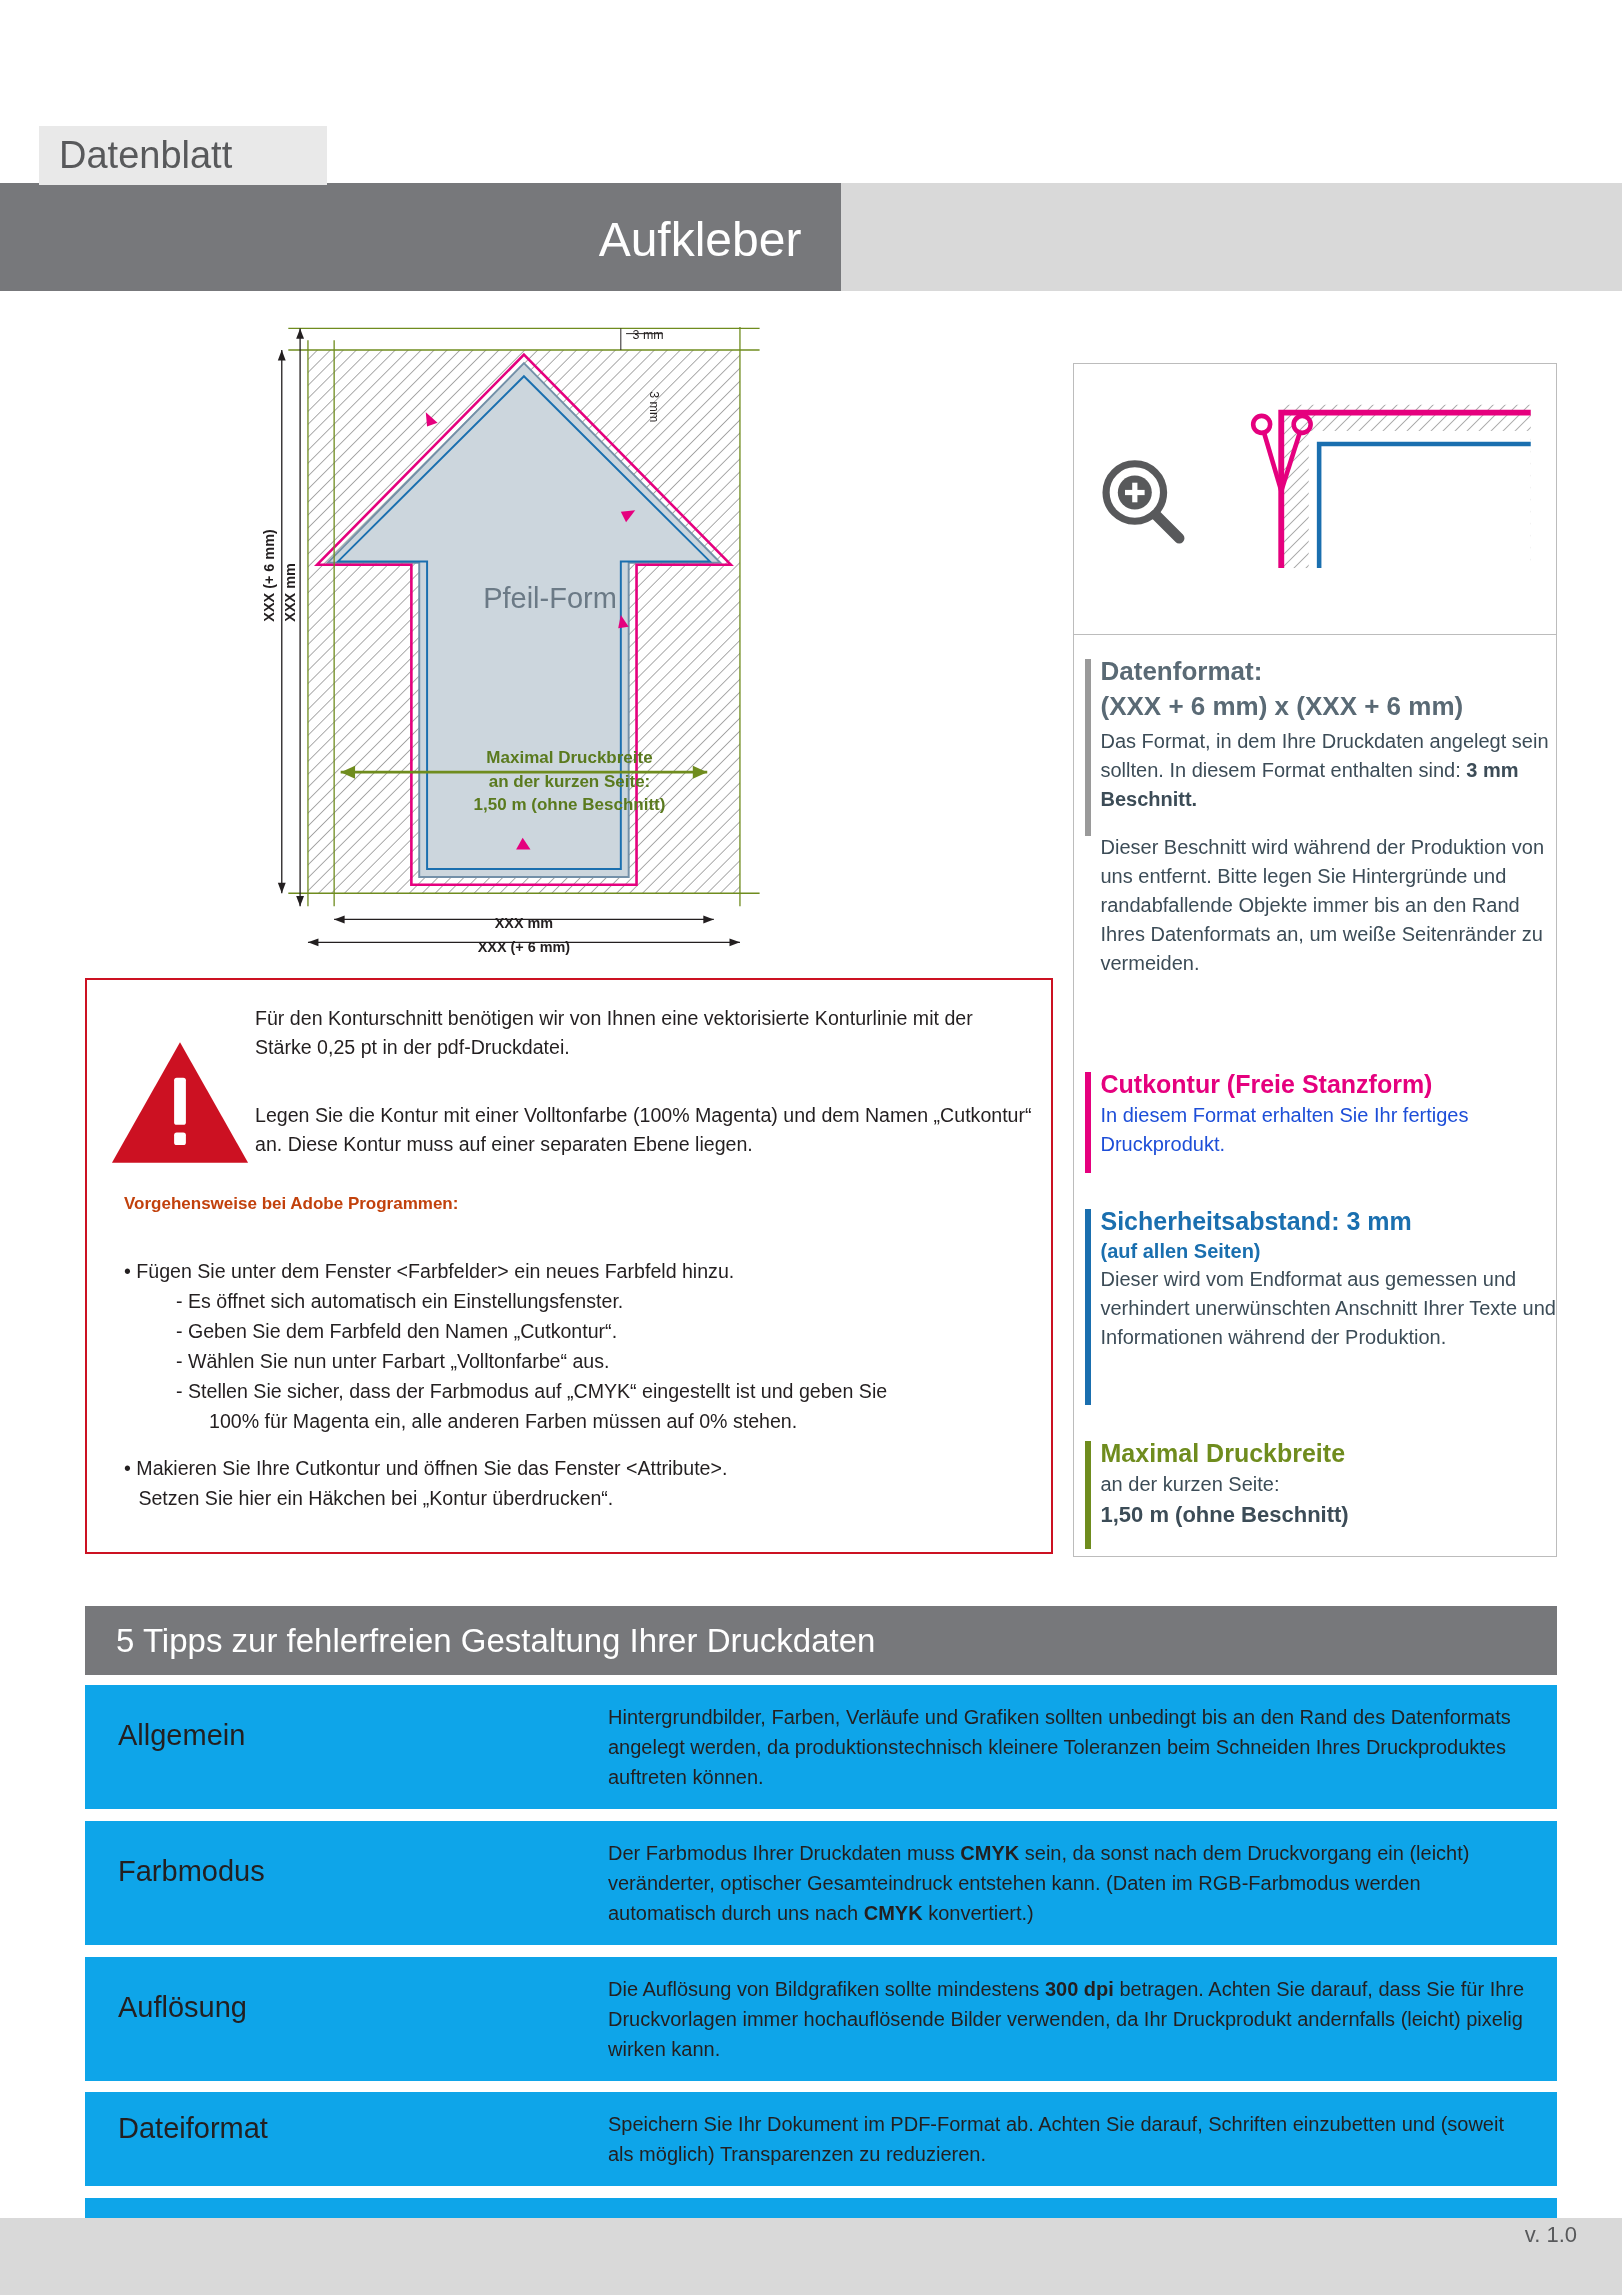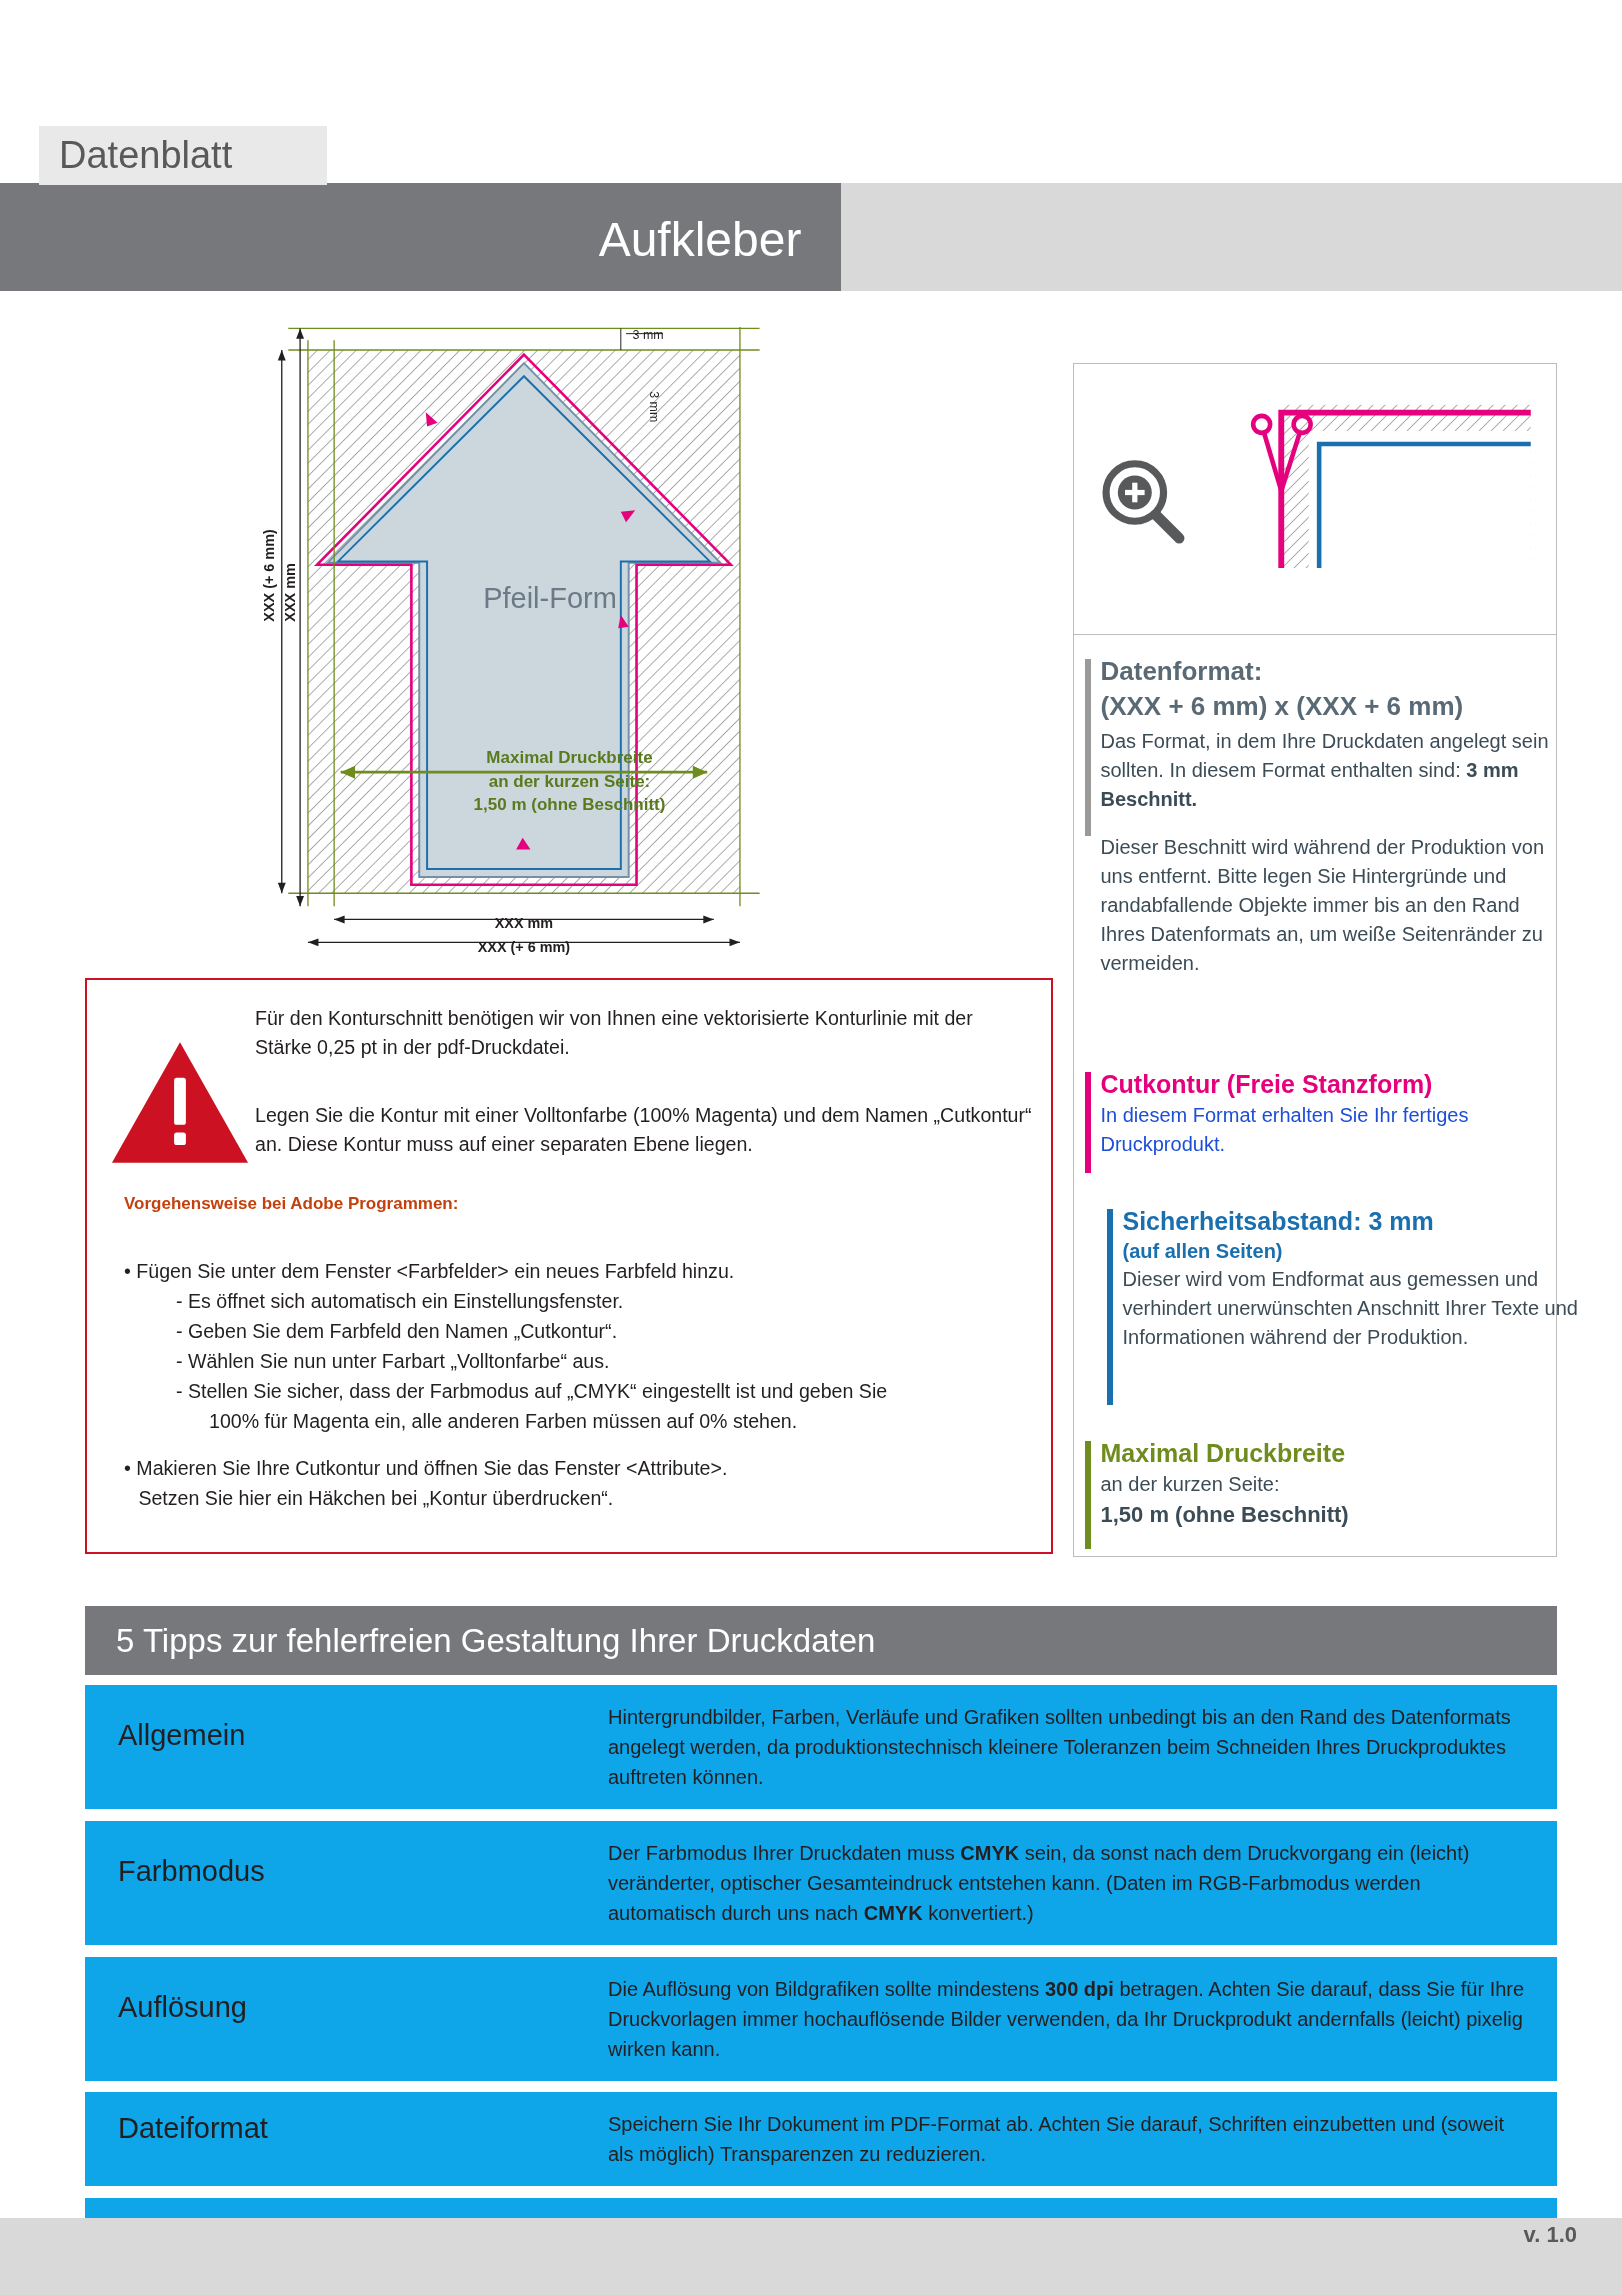--- a/index.html
+++ b/index.html
@@ -92,21 +92,21 @@
   .rp-h1 { font-size:26px; font-weight:bold; color:#5a6a75; line-height:35px; padding-left:27.5px; }
   .rp-p1 { font-size:20px; line-height:29px; color:#3c4c57; padding-left:27.5px; padding-top:2.6px; }
   .rp-p1 b { font-weight:bold; }
   .rp-p2 { font-size:20px; line-height:29px; color:#3c4c57; padding-left:27.5px; padding-top:19.6px; }
 
   .rp-t2 { position:absolute; left:1073px; top:1067px; width:484px; }
   .rp-t2 .bar { position:absolute; left:11.8px; top:5.2px; width:5.9px; height:101px; background:#e5007e; }
   .rp-h2 { font-size:25px; font-weight:bold; color:#e5007e; line-height:34px; padding-left:27.5px; }
   .rp-p3 { font-size:20px; line-height:29px; color:#1d4ed8; padding-left:27.5px; }
 
-  .rp-t3 { position:absolute; left:1073px; top:1204px; width:484px;margin-left:22px; }
+  .rp-t3 { position:absolute; left:1073px; top:1204px; width:484px; }
   .rp-t3 .bar { position:absolute; left:11.8px; top:5.2px; width:5.9px; height:196px; background:#1a6faf; }
   .rp-h3 { font-size:25px; font-weight:bold; color:#1a6faf; line-height:34px; padding-left:27.5px; }
   .rp-h3s { font-size:20px; font-weight:bold; color:#1a6faf; line-height:26px; padding-left:27.5px; }
   .rp-p4 { font-size:20px; line-height:29px; color:#3c4c57; padding-left:27.5px; padding-top:1.3px; }
 
   .rp-t4 { position:absolute; left:1073px; top:1436px; width:484px; }
   .rp-t4 .bar { position:absolute; left:11.8px; top:5.2px; width:5.9px; height:108px; background:#6f8c1e; }
   .rp-h4 { font-size:25px; font-weight:bold; color:#6f8c1e; line-height:34px; padding-left:27.5px; }
   .rp-p5 { font-size:20px; line-height:29px; color:#3c4c57; padding-left:27.5px; }
   .rp-p5b { font-size:22px; font-weight:bold; line-height:31px; color:#3c4c57; padding-left:27.5px; }
@@ -128,21 +128,21 @@
     font-size:20px; line-height:30px; color:#231f20;
   }
   .trow .ttext b { font-weight:bold; }
 
   
   .footer-band {
     position:absolute; left:0; top:2218px; width:1623px; height:77px;
     background:#d9d9d9;
   }
   .footer-ver {
-    position:absolute; right:46px; top:2222px; font-size:22px; color:#58595b;font-weight:bold;
+    position:absolute; right:46px; top:2222px; font-size:22px; color:#58595b;
   }
 </style>
 </head>
 <body>
 
 <div class="page">
 
   <div class="hdr-grey-band"></div>
   <div class="hdr-dark-band"></div>
   <div class="hdr-tab"></div>

